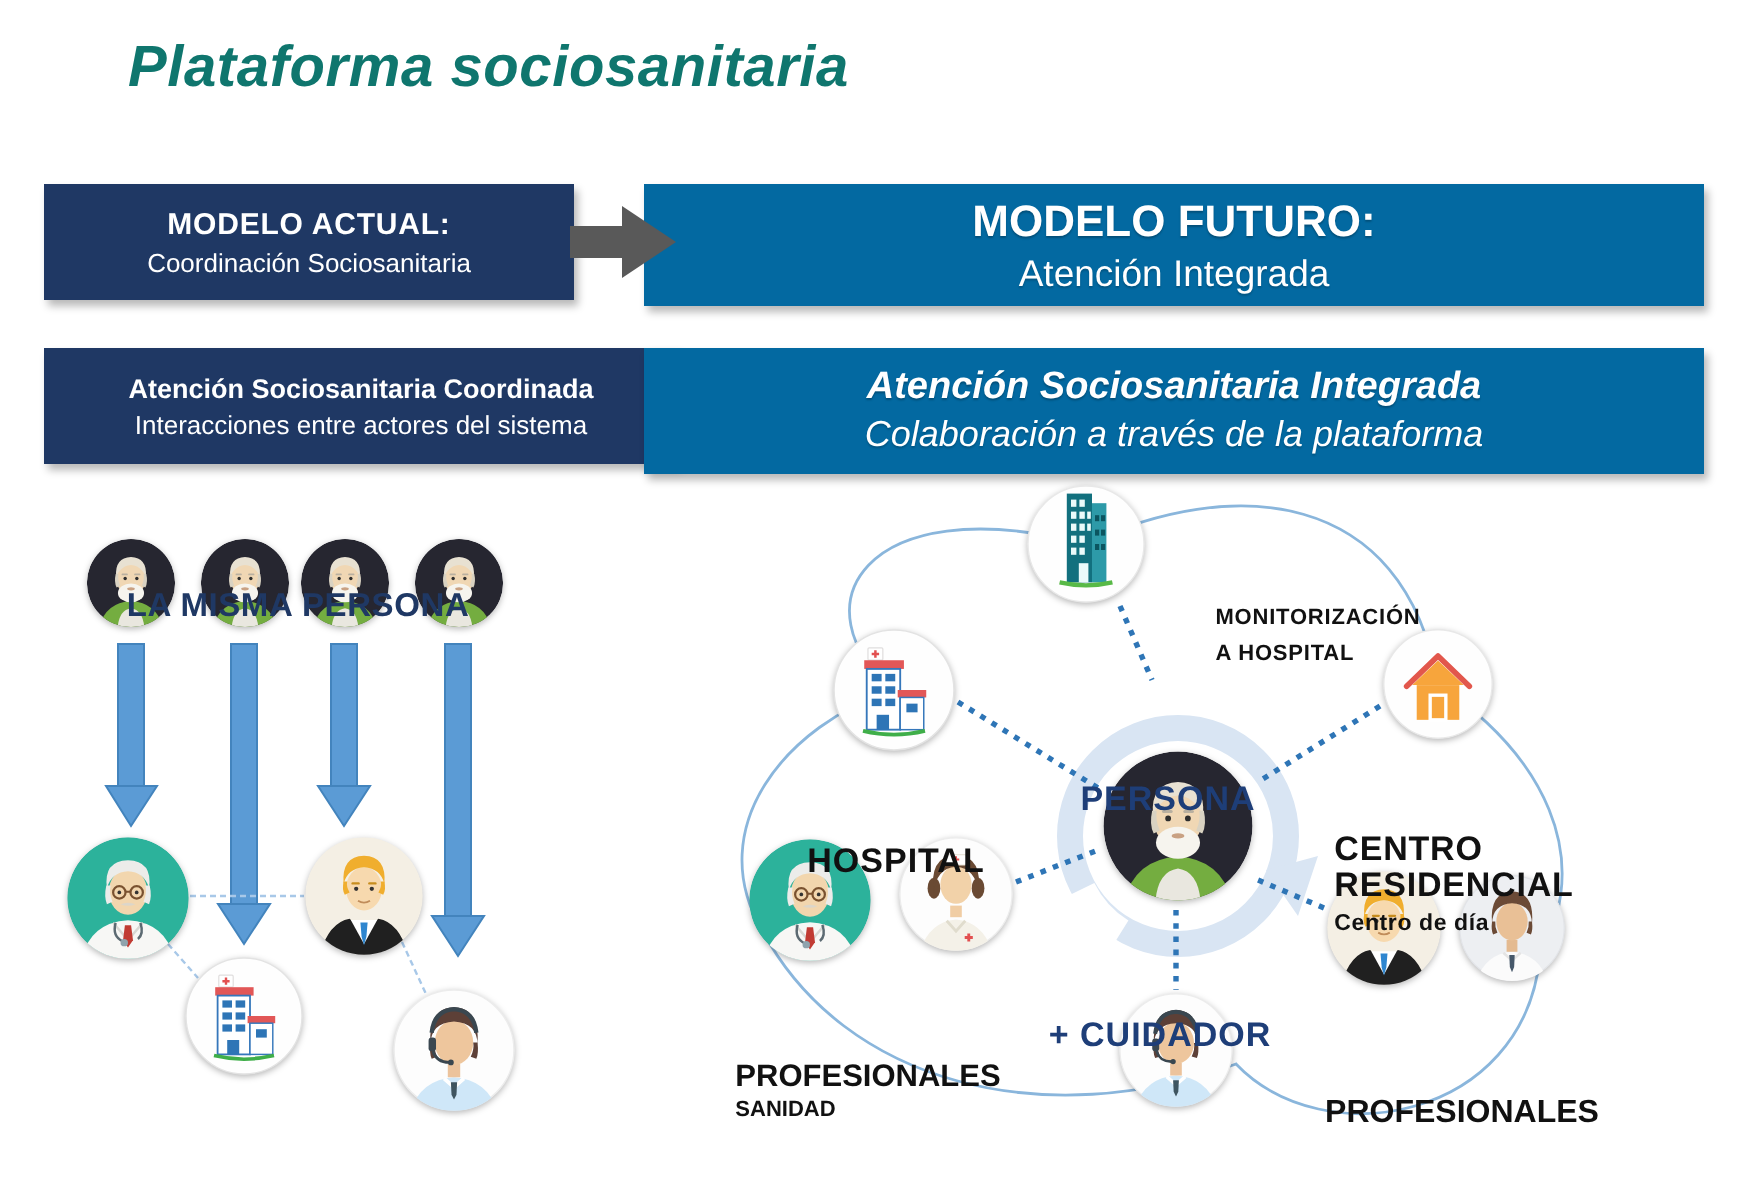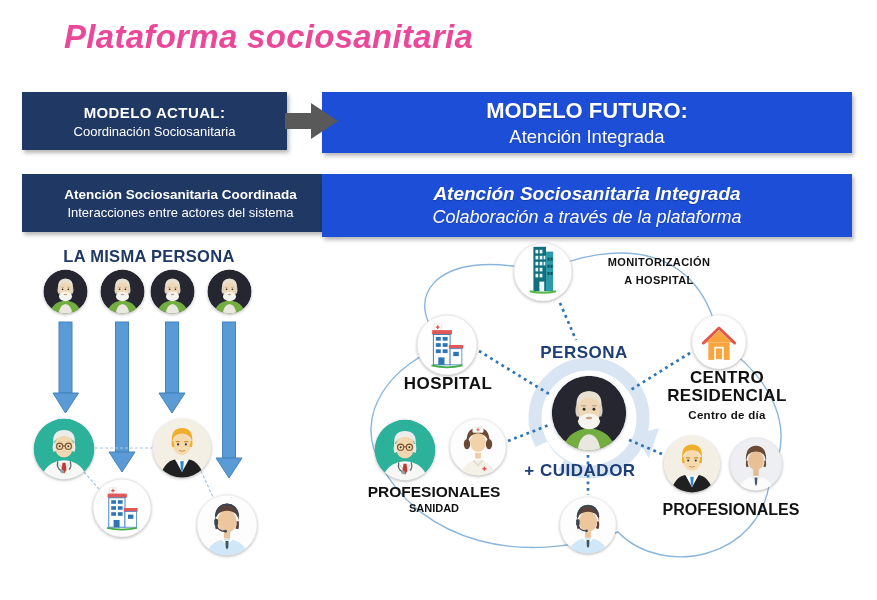--- a/index.html
+++ b/index.html
@@ -1,43 +1,43 @@
 <!DOCTYPE html>
 <html><head>
 <meta charset="utf-8">
 <style>
   html,body{margin:0;padding:0;background:#fff;}
   .canvas{position:relative;width:877px;height:600px;background:#ffffff;
           font-family:"Liberation Sans",sans-serif;overflow:hidden;}
-  .title{position:absolute;left:64px;top:18px;font-size:33px;font-weight:bold;
-         font-style:italic;color:#ec4899;letter-spacing:.3px;}
+  .title{position:absolute;left:64px;top:18px;font-size:29px;font-weight:bold;
+         font-style:italic;color:#0f766e;letter-spacing:.3px;}
   .hbox{position:absolute;color:#fff;text-align:center;display:flex;
         flex-direction:column;justify-content:center;
         box-shadow:2px 3px 4px rgba(0,0,0,.28);}
   .dark{background:#1f3864;}
-  .blue{background:#1d4ed8;}
+  .blue{background:#0369a1;}
   #box-cur{left:22px;top:92px;width:265px;height:58px;}
   #box-fut{left:322px;top:92px;width:530px;height:61px;}
   #box-cur2{left:22px;top:174px;width:317px;height:58px;}
   #box-fut2{left:322px;top:174px;width:530px;height:63px;font-style:italic;}
   .hbox .t{font-weight:bold;}
   #box-cur .t{font-size:15px;letter-spacing:.4px;}
   #box-cur .s{font-size:13px;margin-top:3px;}
   #box-fut .t{font-size:22px;text-shadow:0 1px 1px rgba(0,0,0,.25);}
   #box-fut .s{font-size:18.5px;margin-top:2px;text-shadow:0 1px 1px rgba(0,0,0,.2);}
   #box-cur2 .t{font-size:13.5px;}
   #box-cur2 .s{font-size:13px;margin-top:3px;}
   #box-fut2 .t{font-size:19px;text-shadow:0 1px 1px rgba(0,0,0,.25);}
   #box-fut2 .s{font-size:18px;margin-top:2px;text-shadow:0 1px 1px rgba(0,0,0,.2);}
   .overlay{position:absolute;left:0;top:0;z-index:1;}
   .node{position:absolute;z-index:2;border-radius:50%;}
   .node svg{display:block;width:100%;height:100%;
             filter:drop-shadow(0 1.5px 1.5px rgba(0,0,0,.28));}
   .lbl{position:absolute;z-index:3;transform:translateX(-50%);
-       text-align:center;white-space:nowrap;color:#111;}
+       text-align:left;white-space:nowrap;color:#111;margin-top:47px;}
   .navy{color:#1e3e78;}
   #lbl-lamisma{left:149px;top:247px;font-size:16.5px;font-weight:bold;color:#1f3864;letter-spacing:.3px;}
   #lbl-monit{left:659px;top:253px;font-size:11px;font-weight:bold;line-height:18px;letter-spacing:.4px;}
   #lbl-hospital{left:448px;top:374px;font-size:17px;font-weight:bold;letter-spacing:.5px;}
   #lbl-persona{left:584px;top:343px;font-size:17px;font-weight:bold;letter-spacing:.5px;}
   #lbl-centro{left:727px;top:369px;font-size:17px;font-weight:bold;line-height:17.5px;letter-spacing:.4px;}
   #lbl-centro .sub{font-size:11.5px;font-weight:bold;margin-top:3px;letter-spacing:.3px;}
   #lbl-cuidador{left:580px;top:461px;font-size:17px;font-weight:bold;letter-spacing:.5px;}
   #lbl-profsan{left:434px;top:484px;font-size:15.5px;font-weight:bold;line-height:16px;}
   #lbl-profsan .l2{font-size:11px;}

